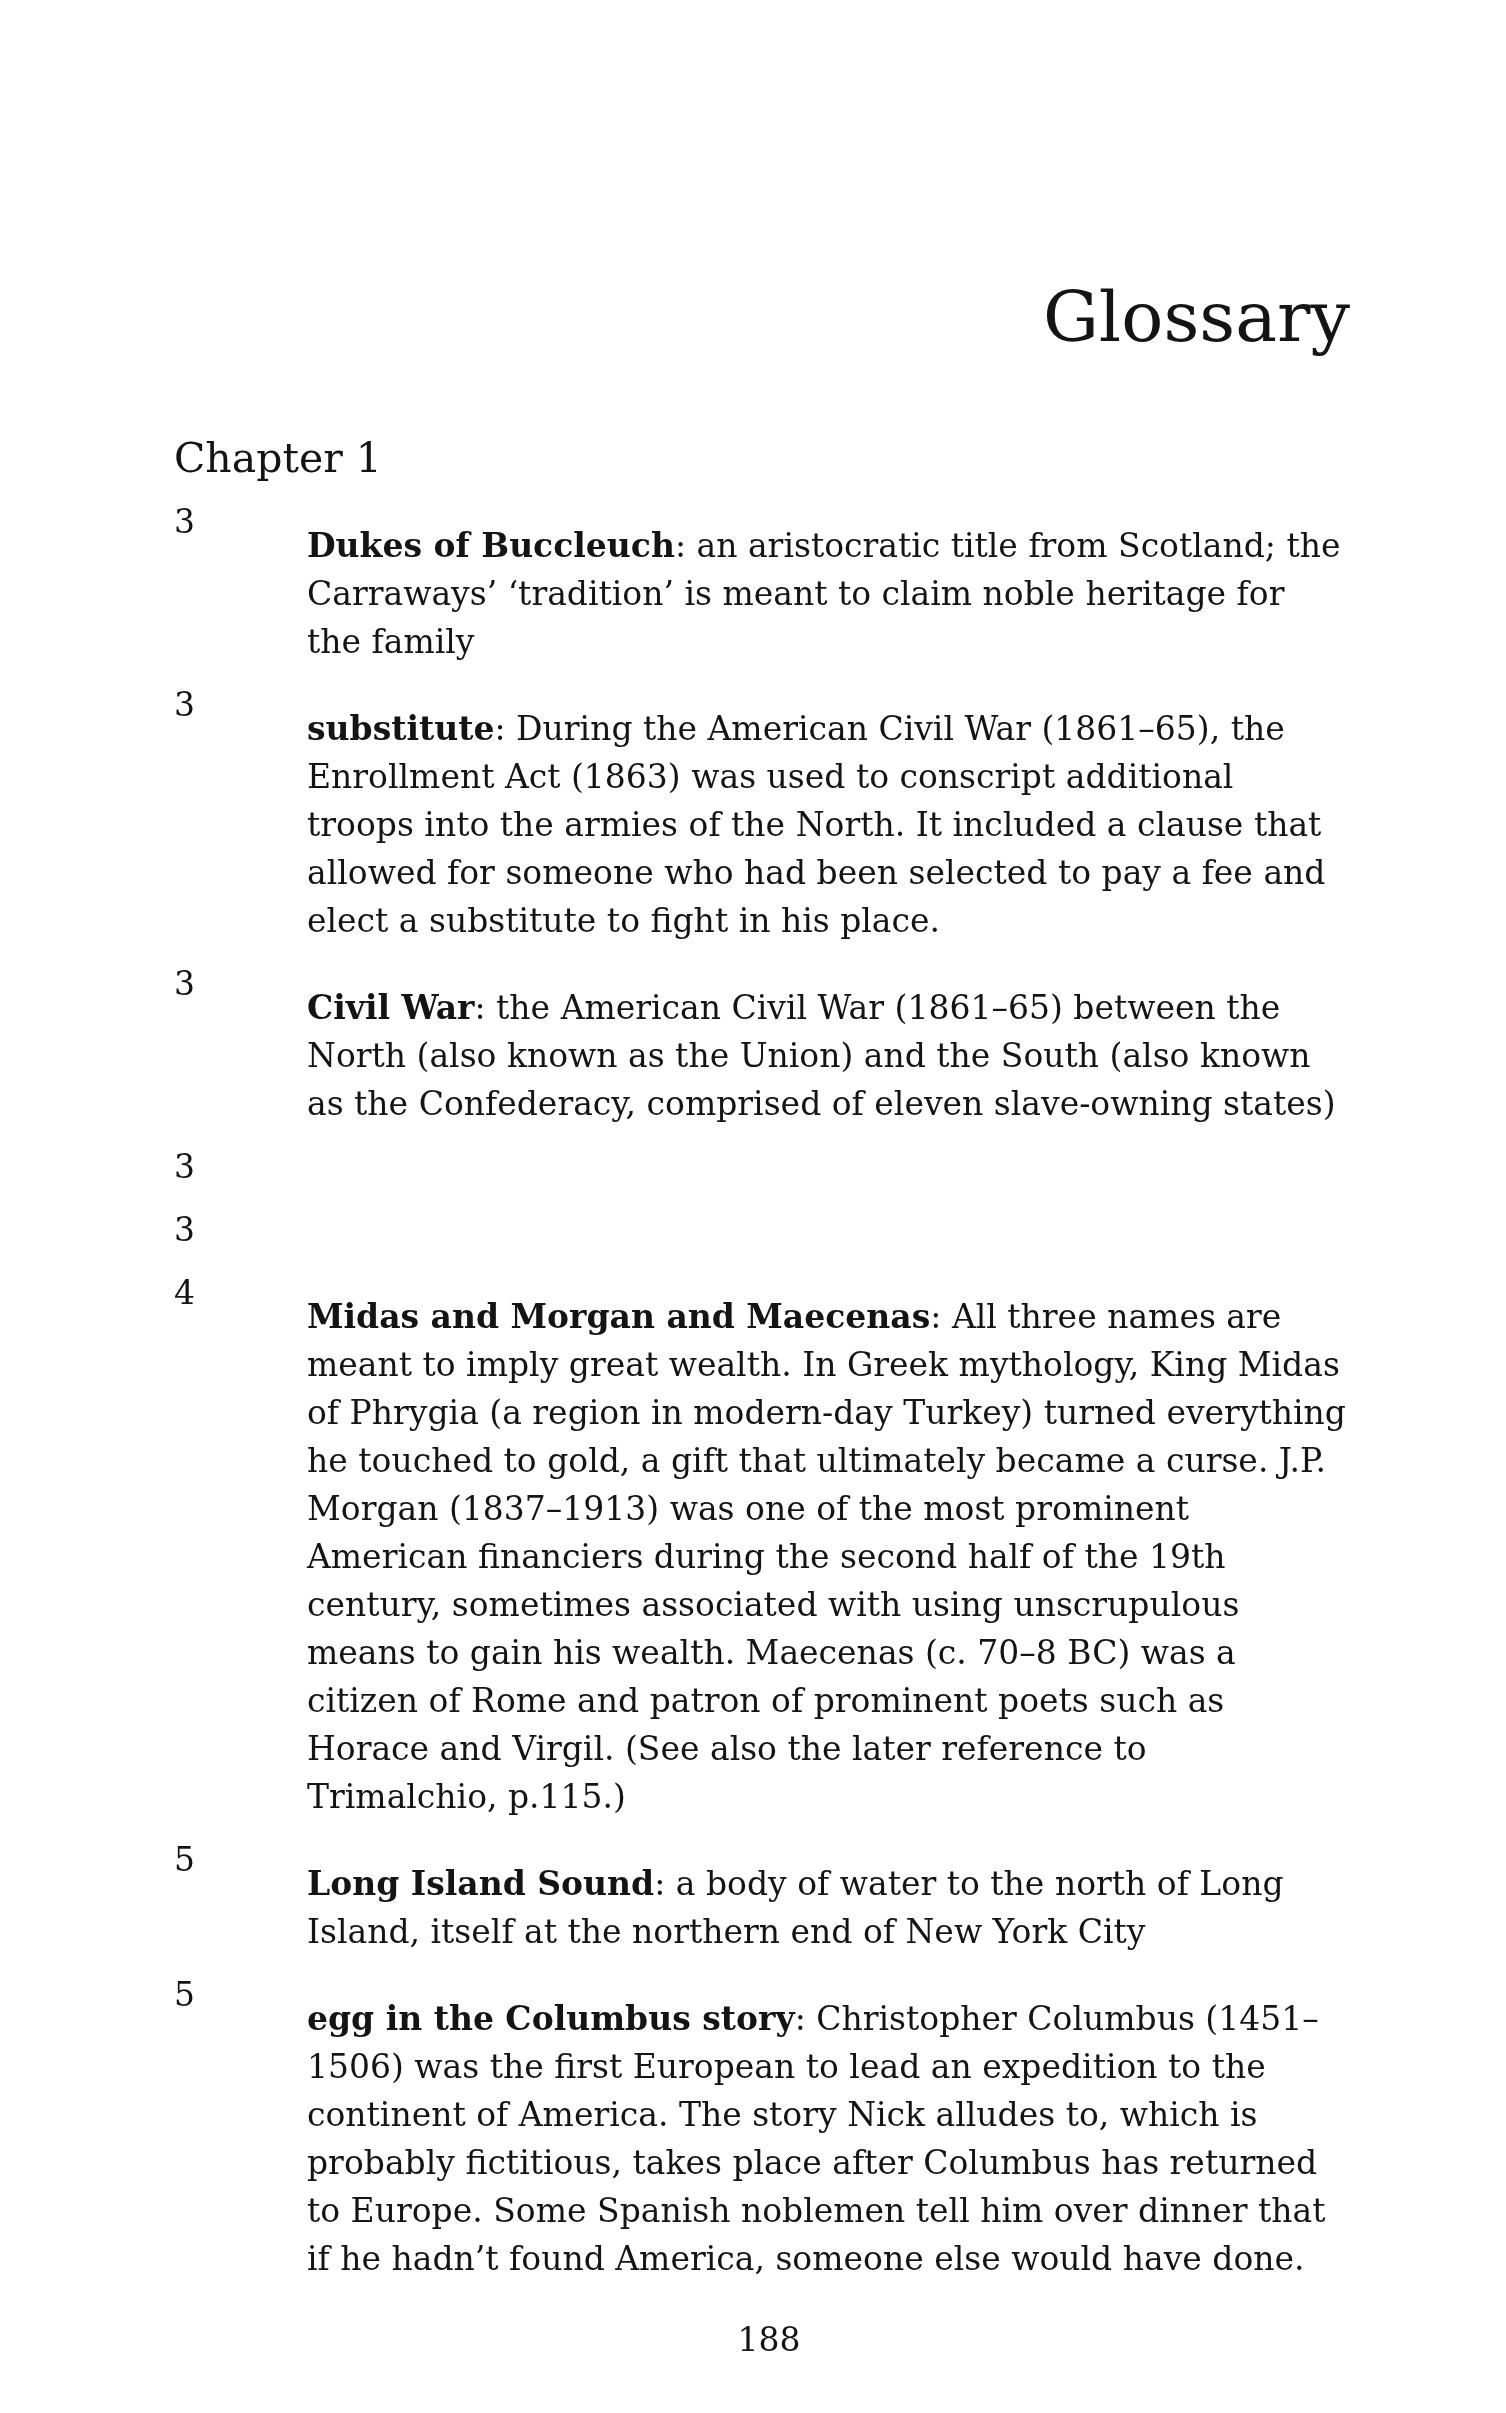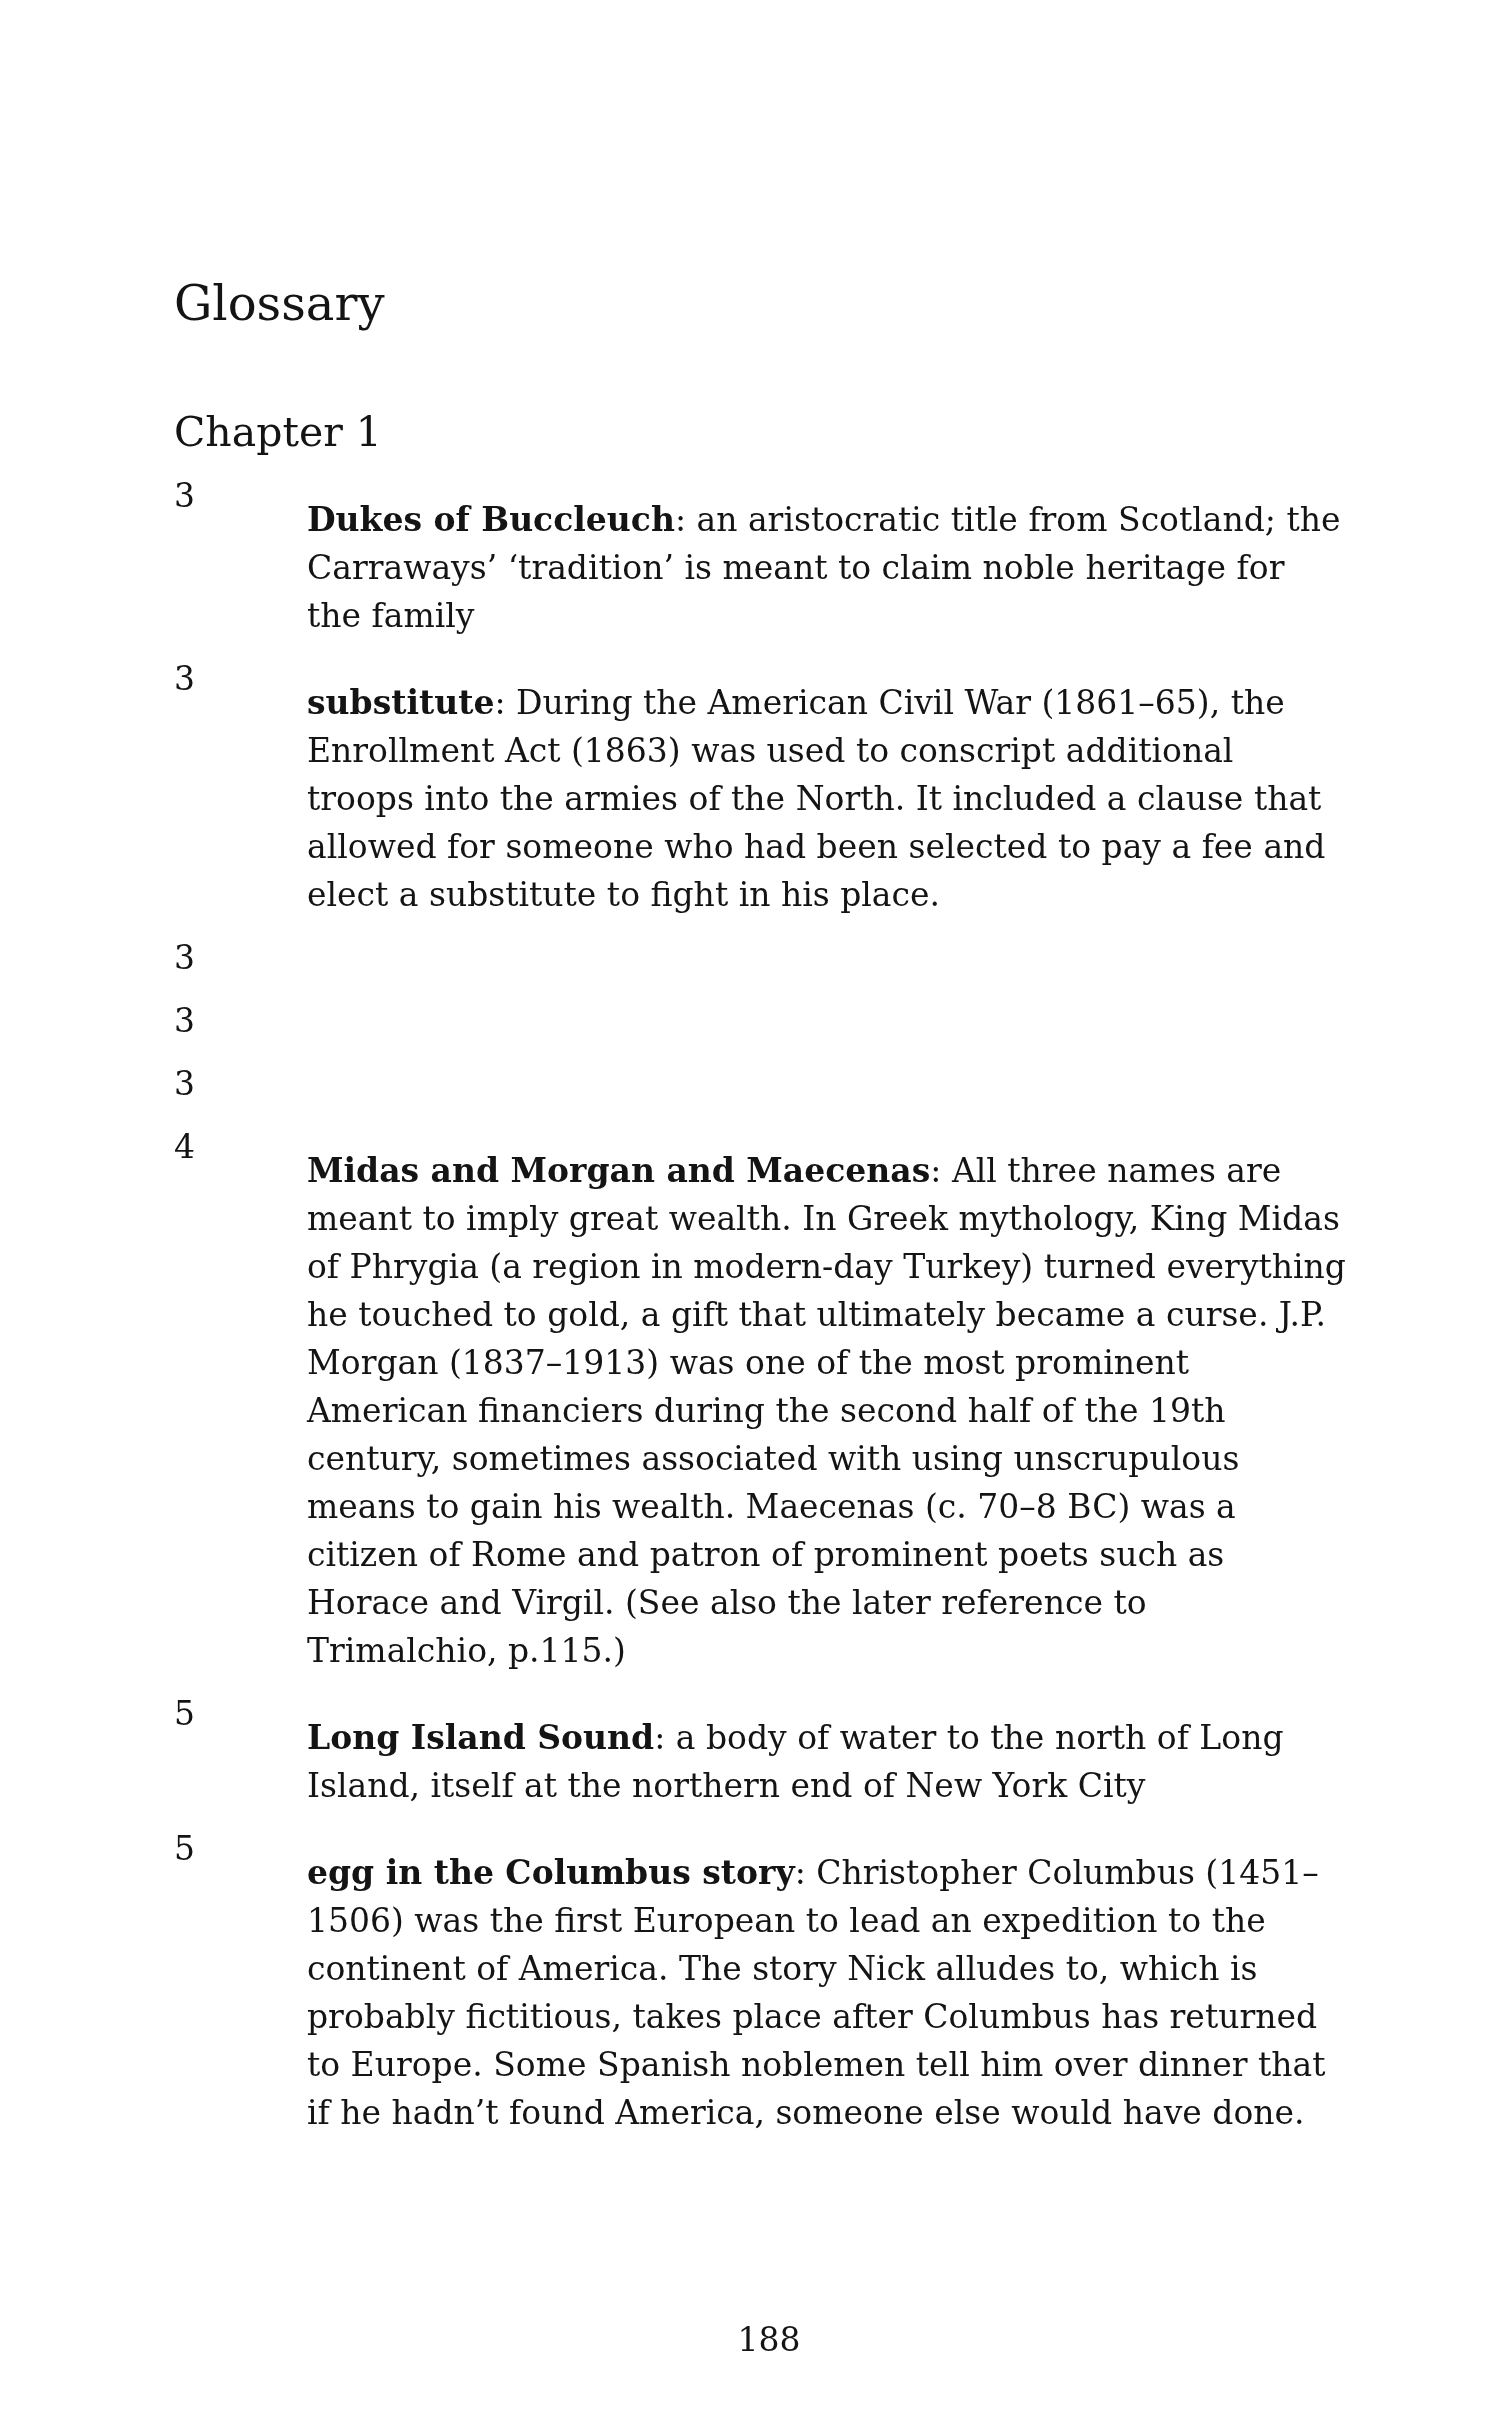--- a/index.html
+++ b/index.html
@@ -13,24 +13,25 @@
     height: 2413px;
     background: #ffffff;
     color: #141414;
     font-family: "DejaVu Serif", "Liberation Serif", serif;
     overflow: hidden;
   }
   .content {
     padding: 275px 156px 0 174px;
   }
   .title {
-    font-size: 48px;
+    font-size: 70px;
     font-weight: 400;
     line-height: 1.2;
     margin: 0 0 75px 0;
+    text-align: right;
   }
   .chapter {
     font-size: 41px;
     line-height: 48px;
     margin: 0 0 16.3px 0;
   }
   .entries {
     margin: 0;
   }
   .entry {
@@ -75,20 +76,21 @@
     <div class="entry-body"><span class="entry-term">Dukes of Buccleuch</span><span>: an aristocratic title from Scotland; the Carraways’ ‘tradition’ is meant to claim noble heritage for the family</span></div>
   </div>
 
   <div class="entry">
     <div class="entry-page">3</div>
     <div class="entry-body"><span class="entry-term">substitute</span><span>: During the American Civil War (1861–65), the Enrollment Act (1863) was used to conscript additional troops into the armies of the North. It included a clause that allowed for someone who had been selected to pay a fee and elect a substitute to fight in his place.</span></div>
   </div>
 
   <div class="entry">
     <div class="entry-page">3</div>
+    <div class="entry-body"><span class="entry-term">Civil War</span><span>: the American Civil War (1861–65) between the North (also known as the Union) and the South (also known as the Confederacy, comprised of eleven slave-owning states)</span></div>
   </div>
 
   <div class="entry">
     <div class="entry-page">3</div>
   </div>
 
   <div class="entry">
     <div class="entry-page">3</div>
   </div>
 

